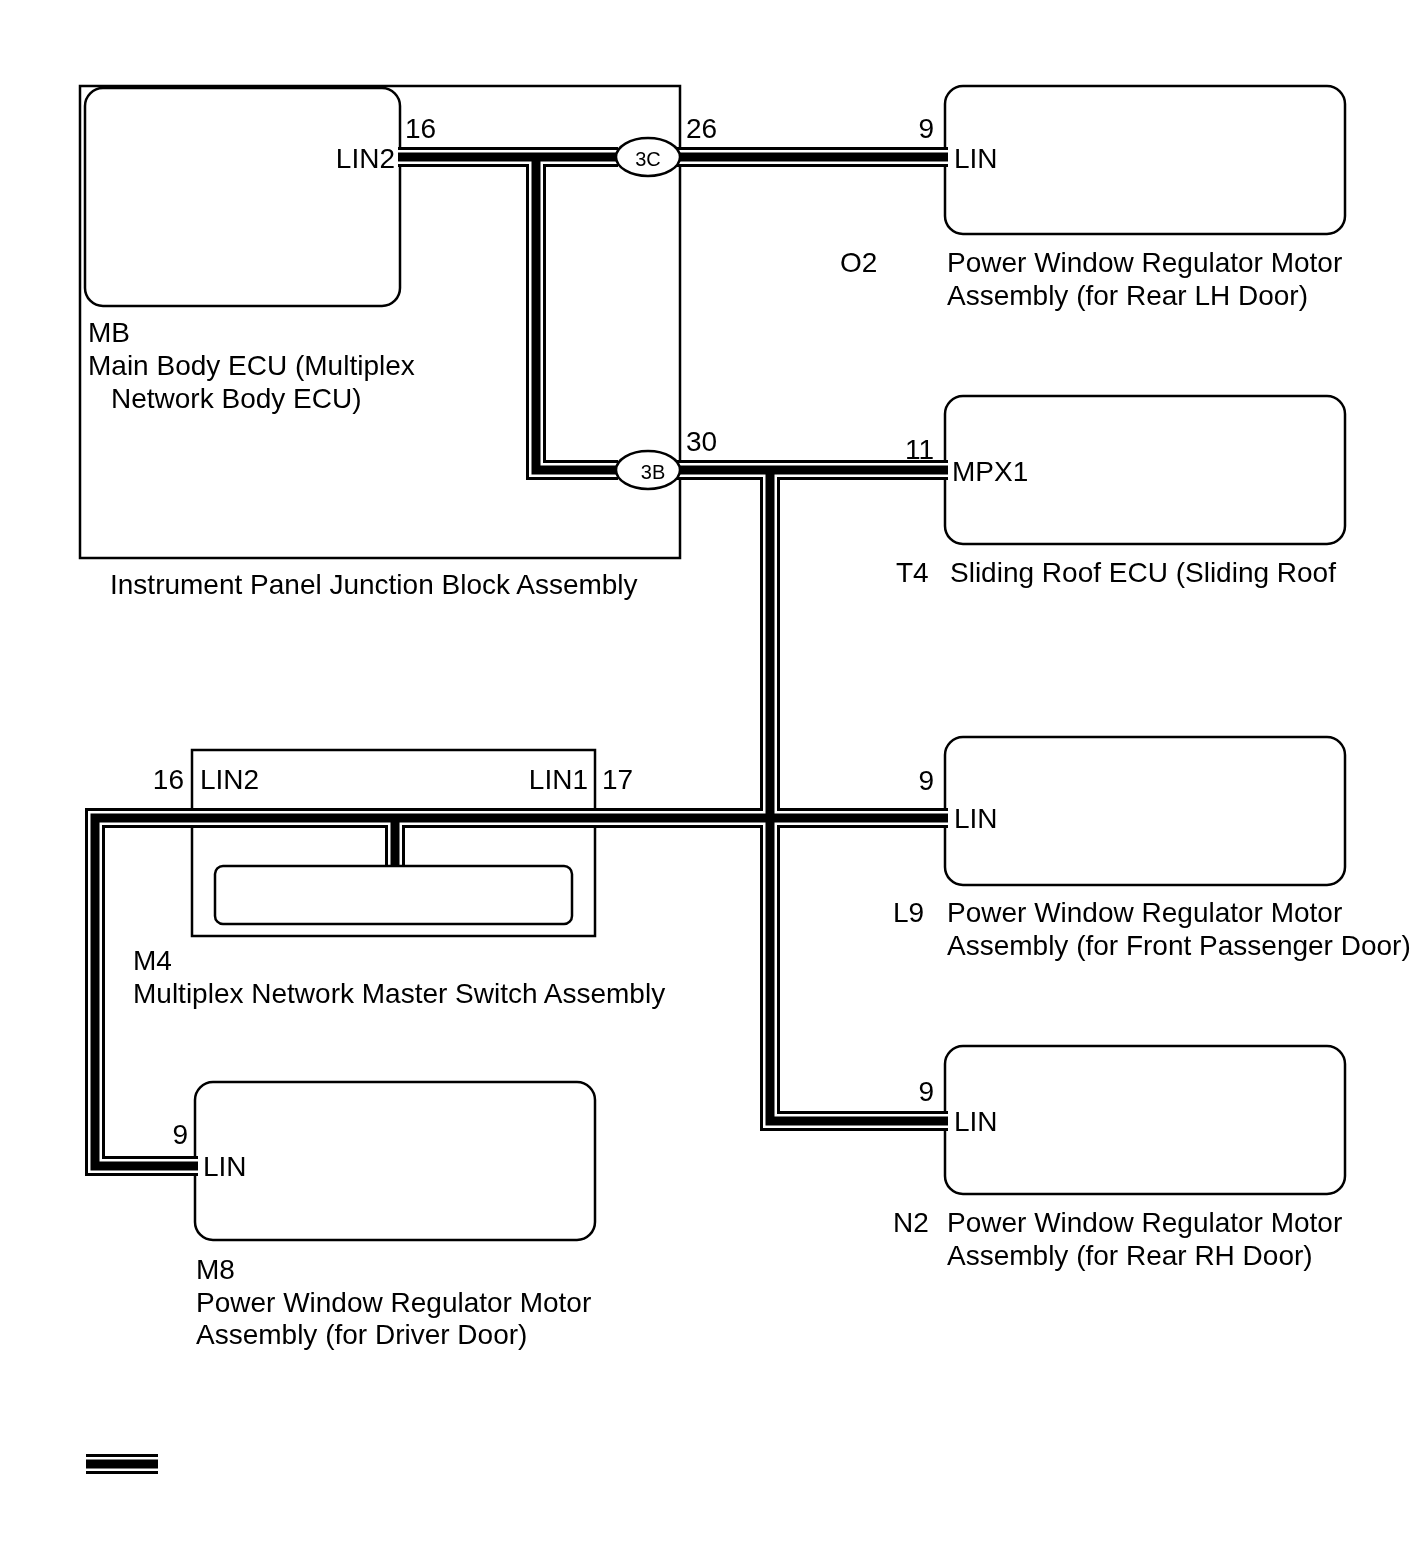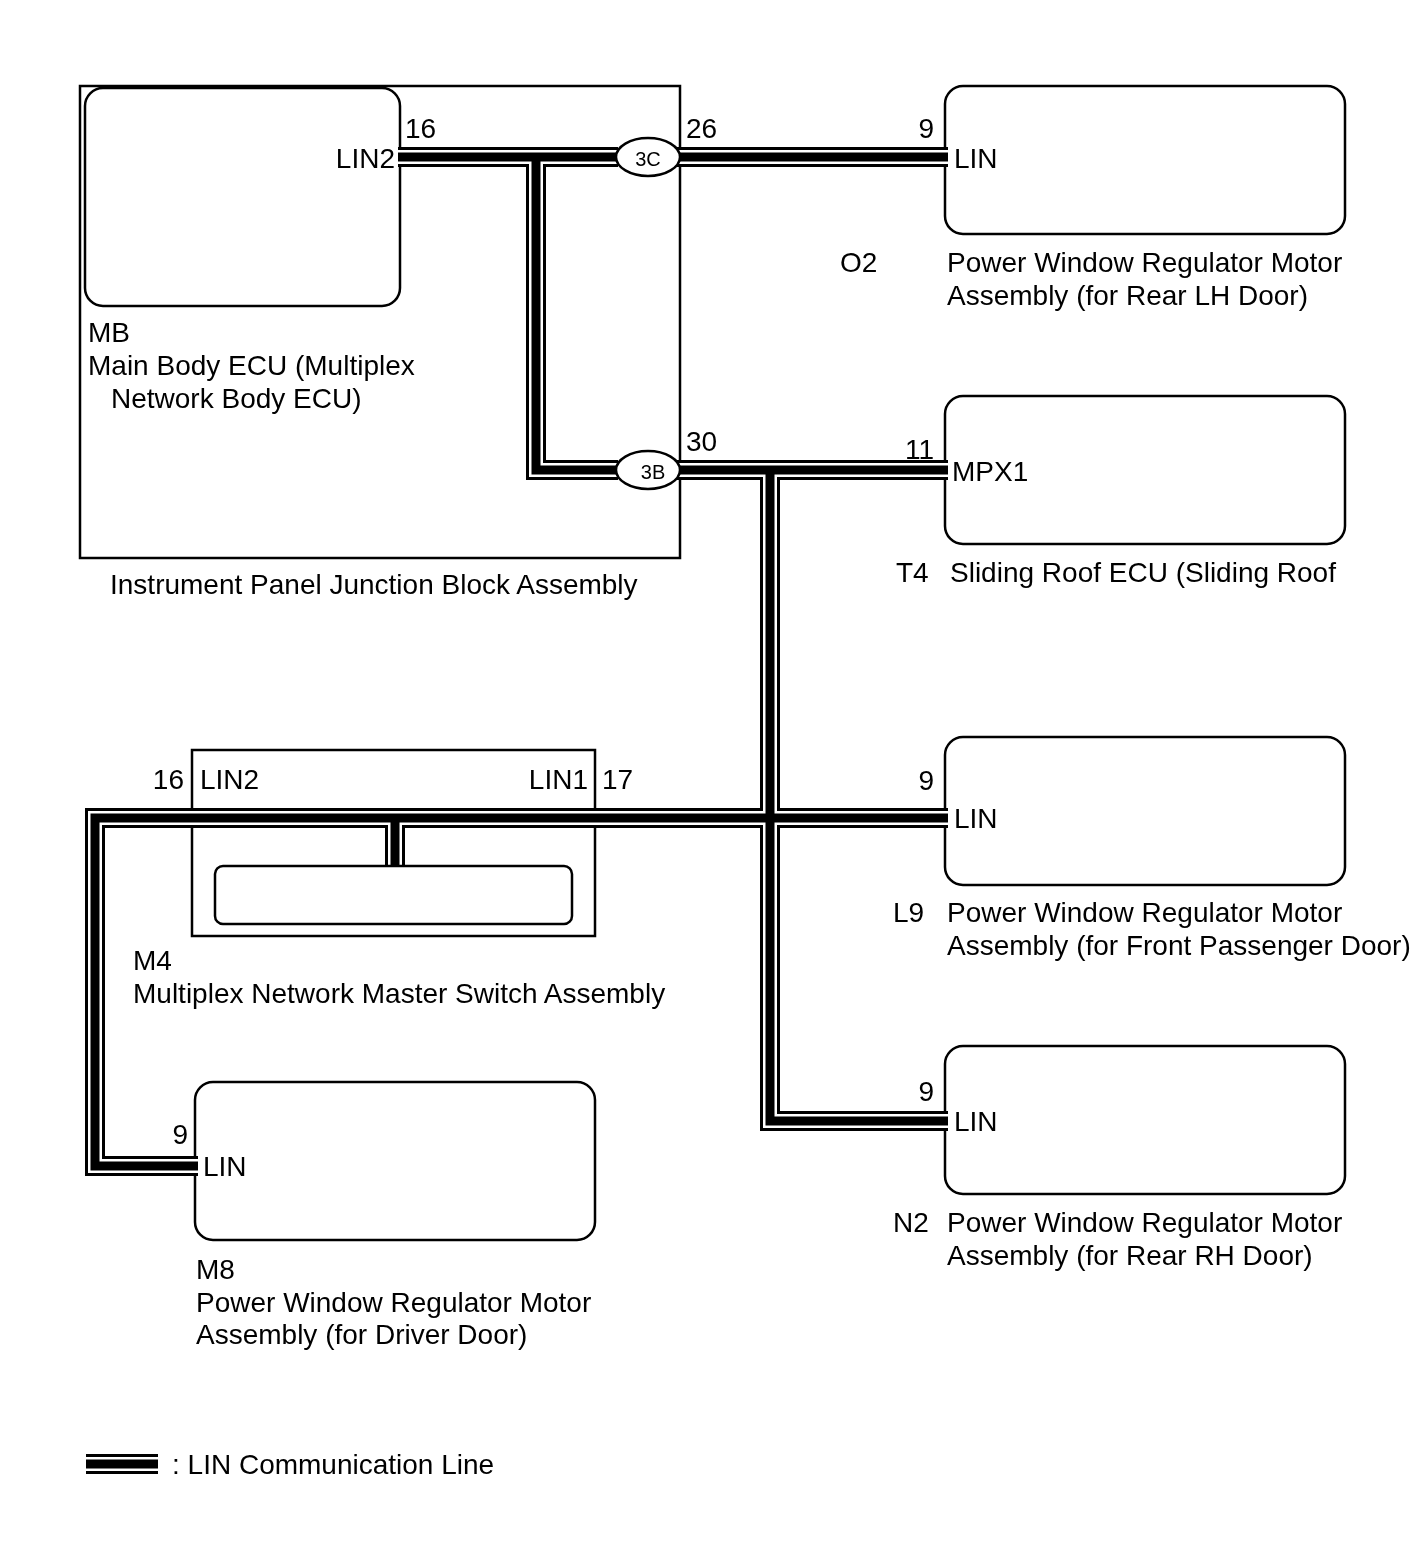--- a/index.html
+++ b/index.html
@@ -103,15 +103,14 @@
   <div class="lbl" style="left:893px; top:1206px;">N2</div>
   <div class="lbl" style="left:947px; top:1206px;">Power Window Regulator Motor</div>
   <div class="lbl" style="left:947px; top:1239px;">Assembly (for Rear RH Door)</div>
 
   <div class="lbl r" style="left:132px; top:1118px; width:56px;">9</div>
   <div class="lbl" style="left:203px; top:1150px;">LIN</div>
   <div class="lbl" style="left:196px; top:1253px;">M8</div>
   <div class="lbl" style="left:196px; top:1286px;">Power Window Regulator Motor</div>
   <div class="lbl" style="left:196px; top:1318px;">Assembly (for Driver Door)</div>
 
-  <div class="lbl" style="left:172px; top:1448px;">: LIN Communication Line</div>
 
 </div>
 
 </body></html>

